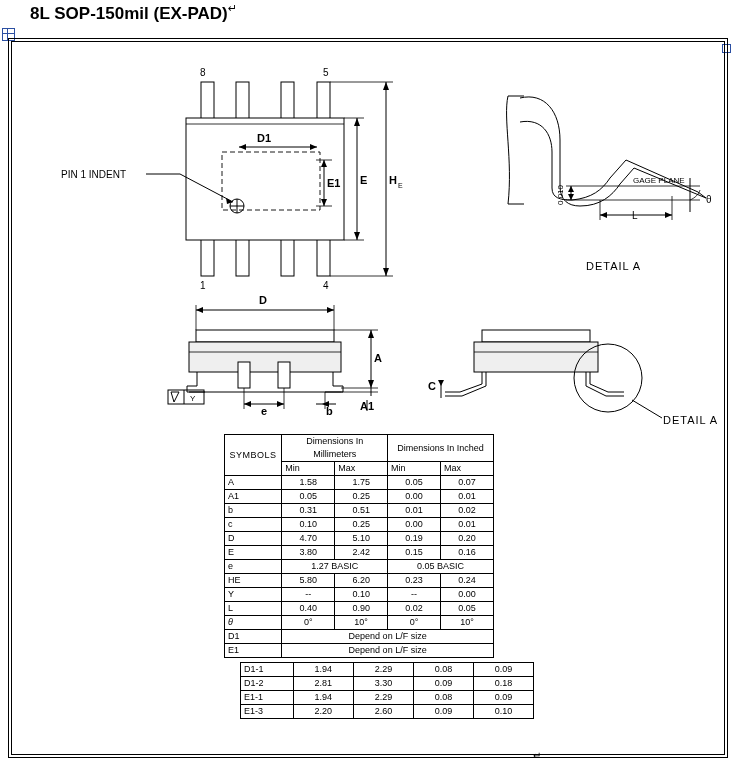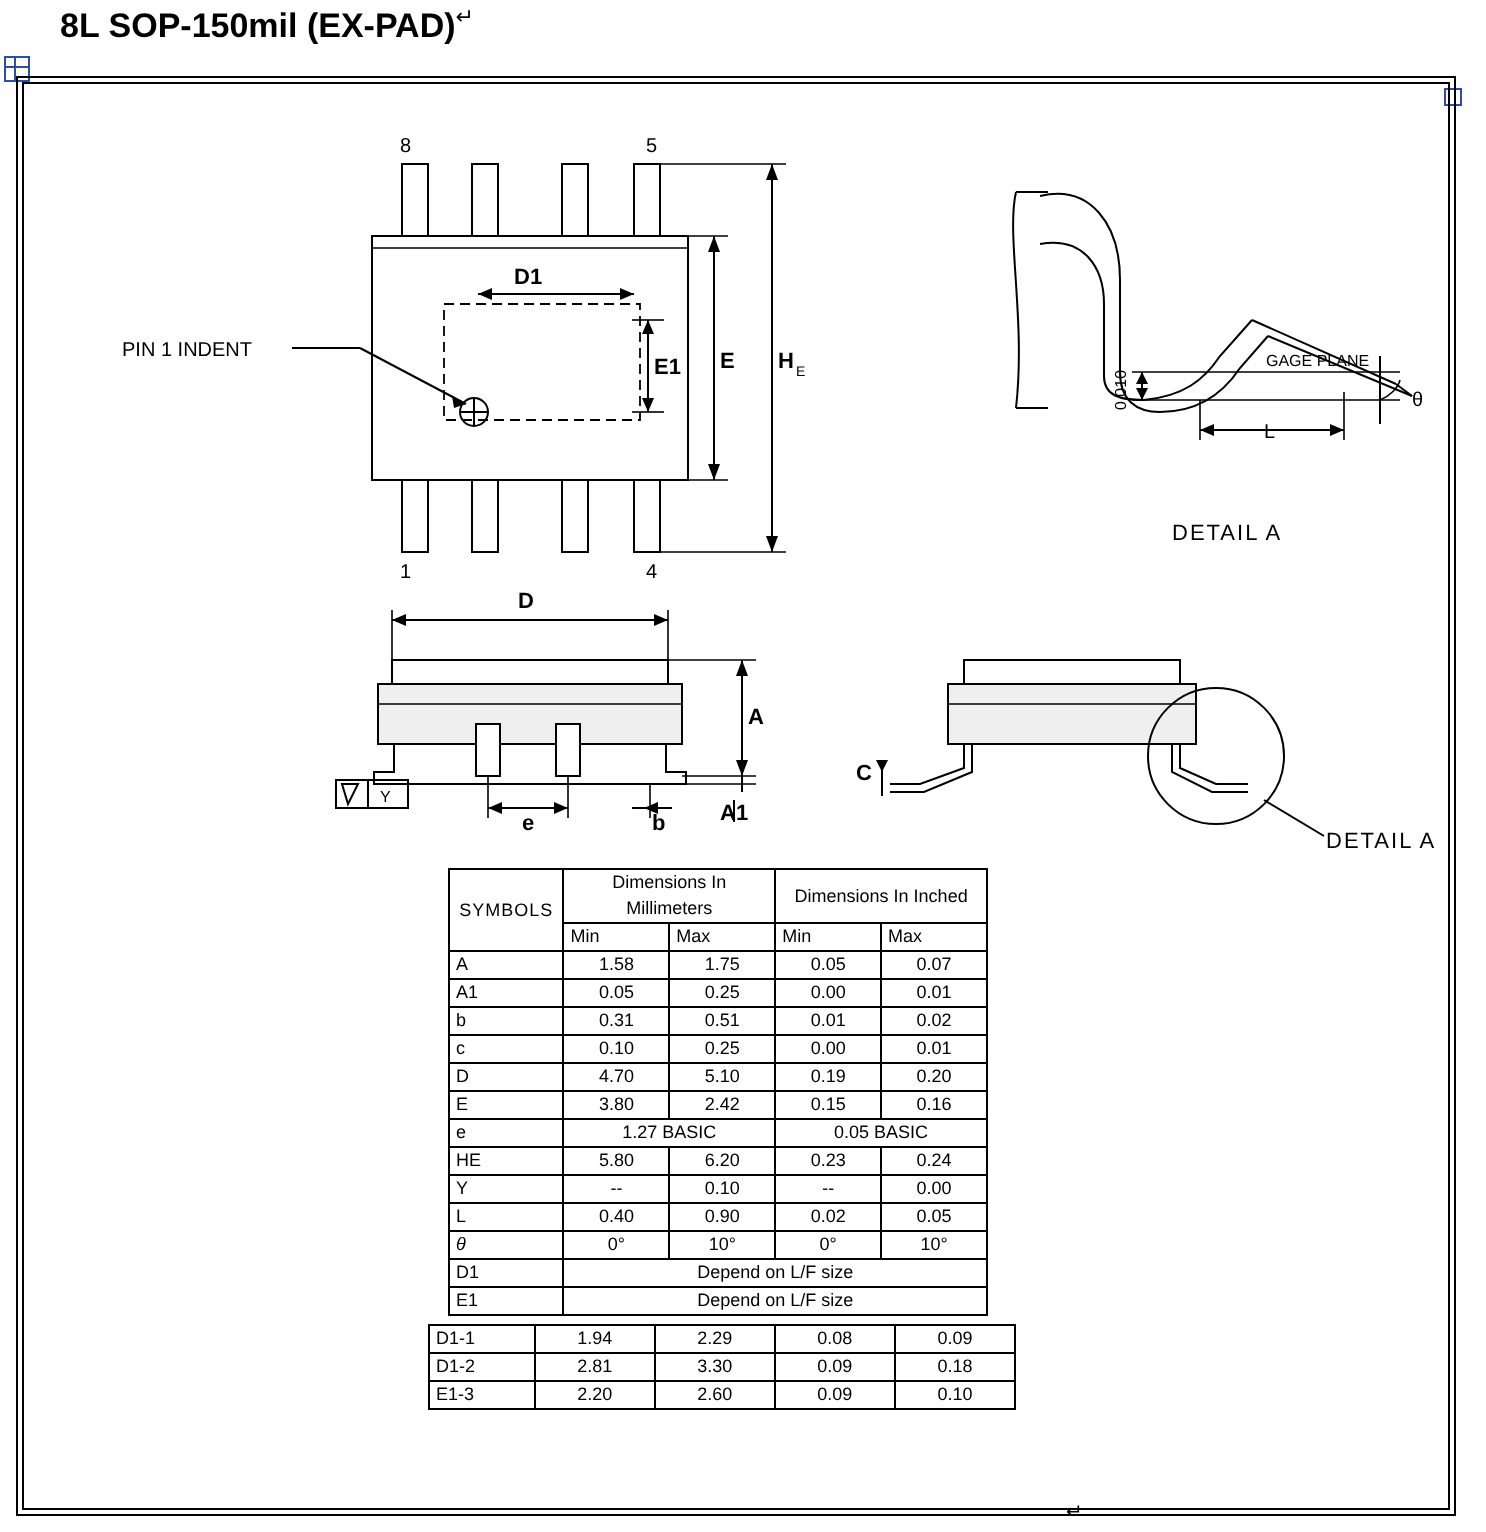--- a/index.html
+++ b/index.html
@@ -27,21 +27,21 @@
   .lbl{font-family:"Liberation Sans",sans-serif;font-size:10px;fill:#000;}
   .lbl-b{font-family:"Liberation Sans",sans-serif;font-size:11px;font-weight:bold;fill:#000;}
   .lbl-s{font-family:"Liberation Sans",sans-serif;font-size:8px;fill:#000;}
   .lbl-sub{font-family:"Liberation Sans",sans-serif;font-size:7px;fill:#000;}
   .lbl-det{font-family:"Liberation Sans",sans-serif;font-size:11px;fill:#000;letter-spacing:1px;}
 
   
   table{border-collapse:collapse;position:absolute;font-family:"Liberation Sans",sans-serif;font-size:9px;}
   table td,table th{border:1px solid #000;padding:0 3px;font-weight:normal;height:13px;line-height:13px;text-align:left;}
   #dim-table{left:224px;top:434px;width:270px;}
-  #sub-table{left:214px;top:662px;width:294px;padding-left:33px;}
+  #sub-table{left:240px;top:662px;width:294px;padding-left:33px;}
   #dim-table td.sym,#sub-table td.sym{width:52px;}
   #dim-table td.num,#sub-table td.num{width:60px;}
   .ctr{text-align:center !important;}
   .symhead{font-size:9px;letter-spacing:0.5px;}
   .ital{font-style:italic;}
   .tail{position:absolute;left:533px;top:750px;font-size:10px;}
 </style>
 </head>
 <body>
 
@@ -331,20 +331,27 @@
           <td class="num ctr">0.09</td>
         </tr>
     <tr>
           <td class="sym">D1-2</td>
           <td class="num ctr">2.81</td>
           <td class="num ctr">3.30</td>
           <td class="num ctr">0.09</td>
           <td class="num ctr">0.18</td>
         </tr>
     <tr>
+          <td class="sym">E1-1</td>
+          <td class="num ctr">1.94</td>
+          <td class="num ctr">2.29</td>
+          <td class="num ctr">0.08</td>
+          <td class="num ctr">0.09</td>
+        </tr>
+    <tr>
           <td class="sym">E1-3</td>
           <td class="num ctr">2.20</td>
           <td class="num ctr">2.60</td>
           <td class="num ctr">0.09</td>
           <td class="num ctr">0.10</td>
         </tr>
   </tbody>
     </table>
 
   <div class="tail">↵</div>

